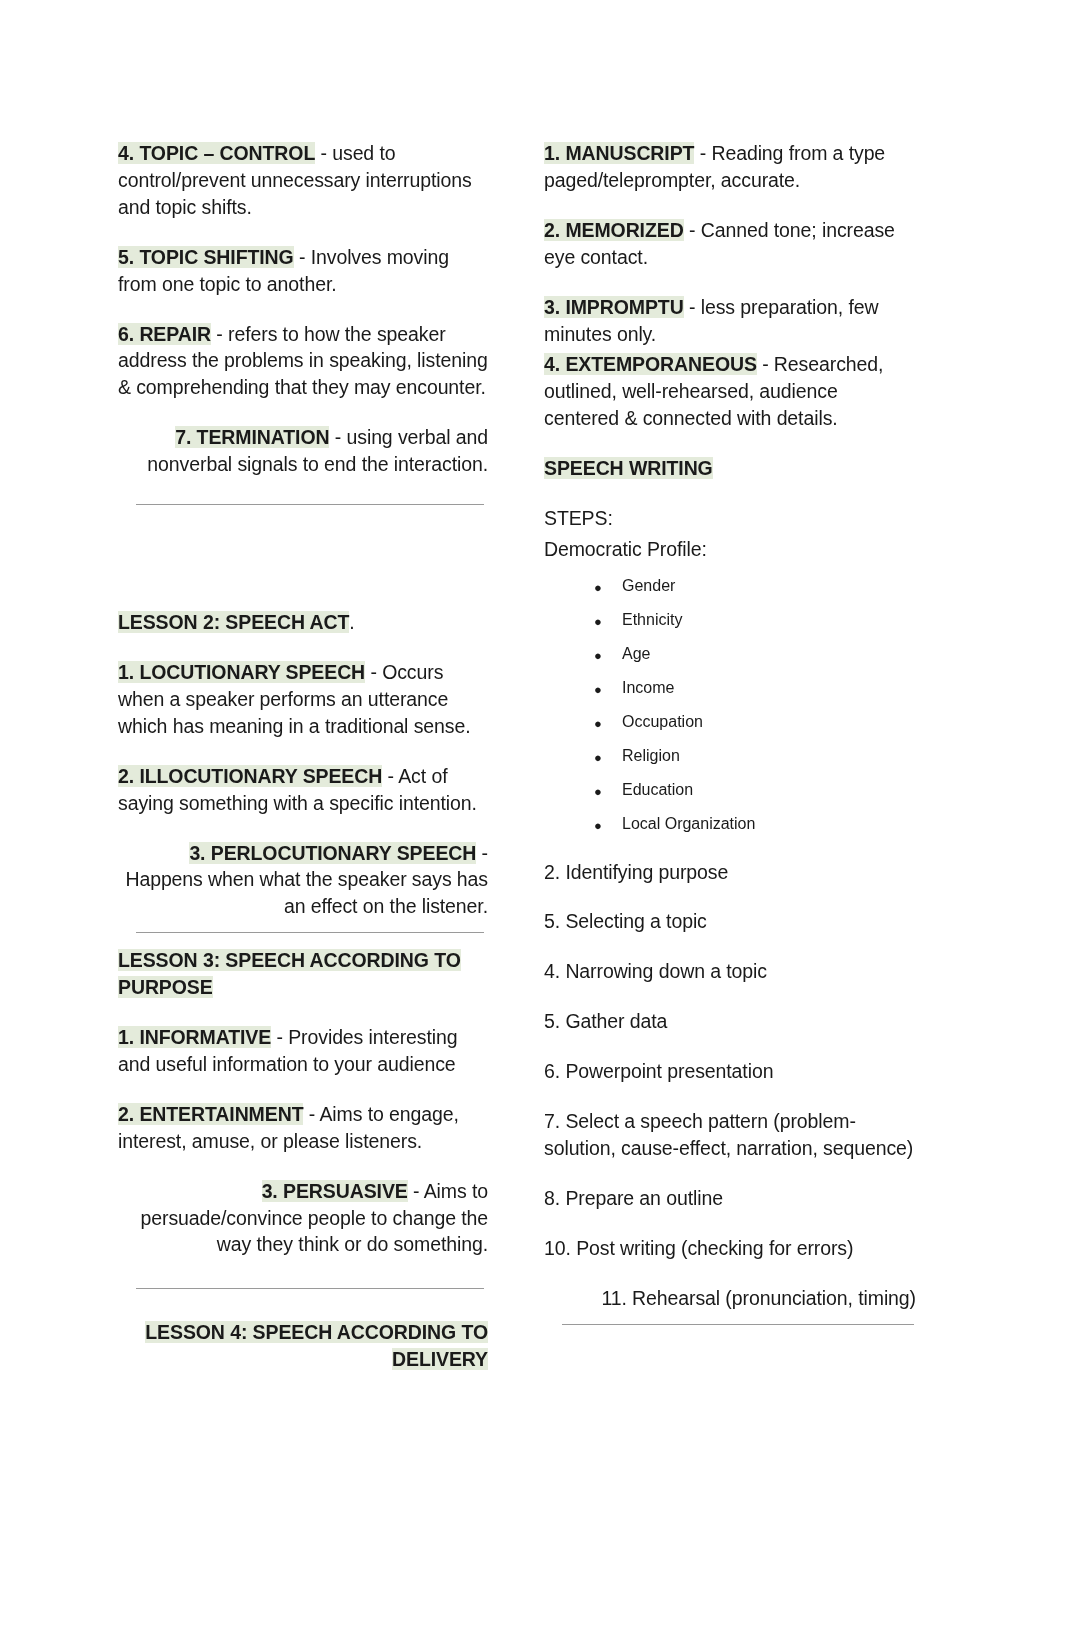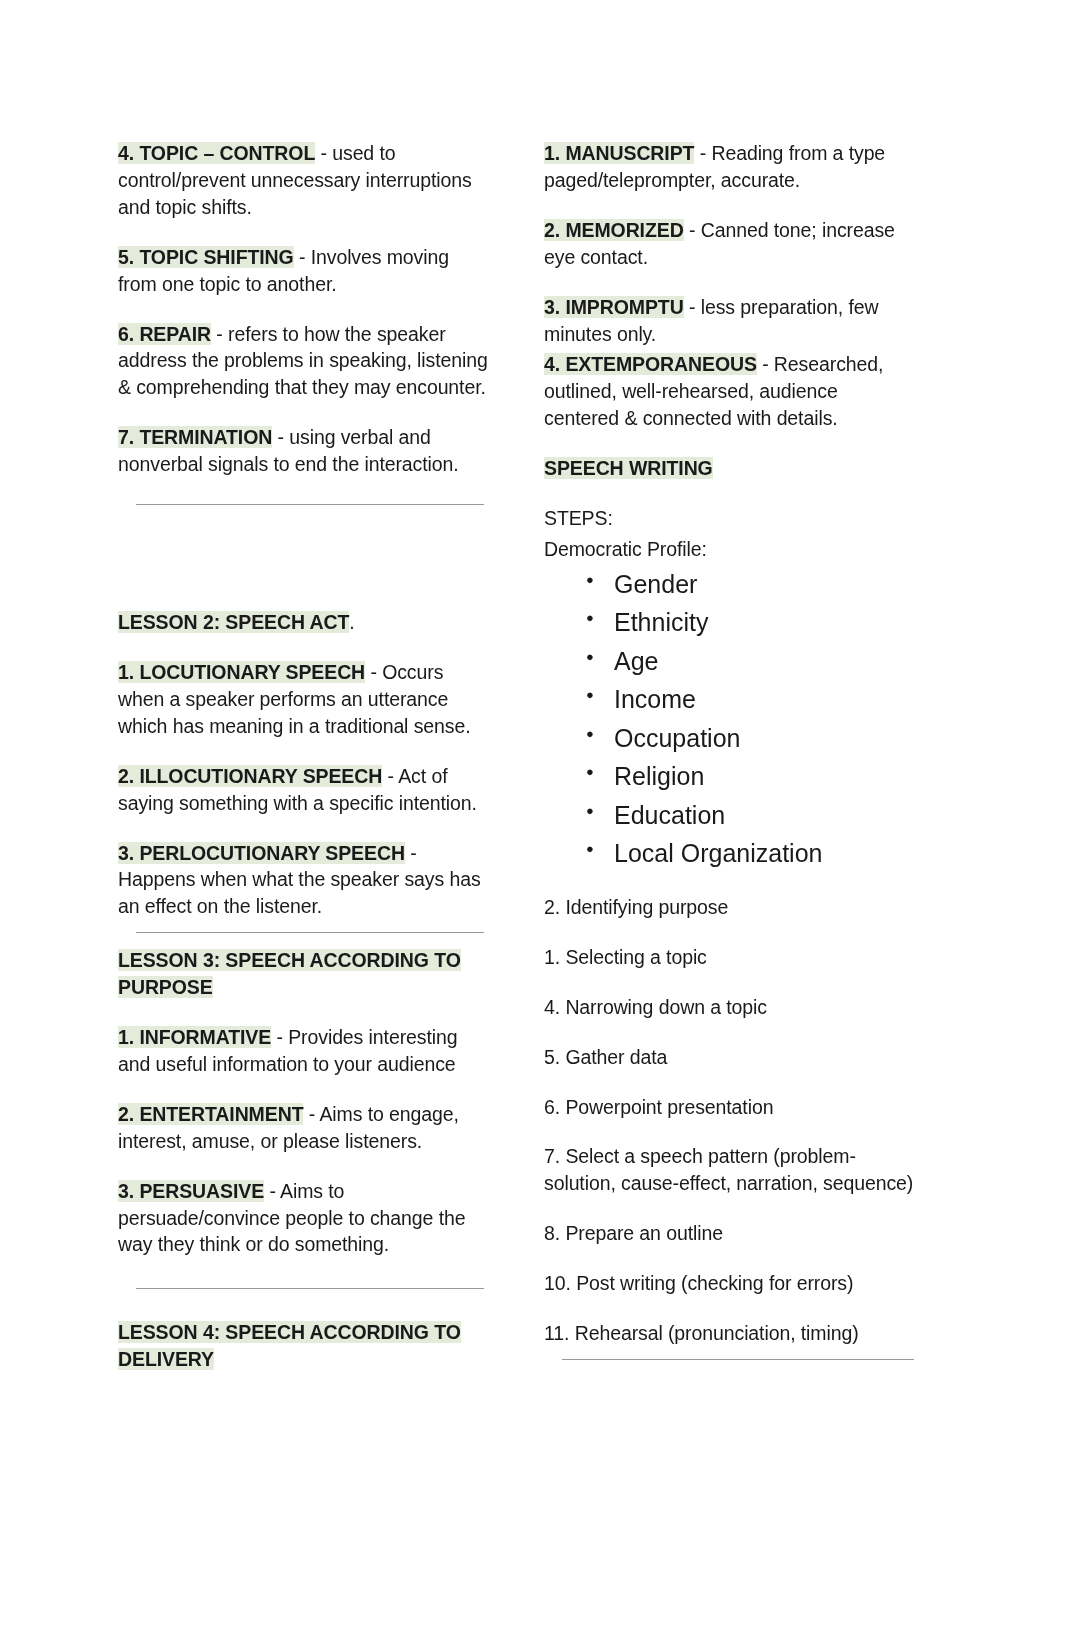--- a/index.html
+++ b/index.html
@@ -40,20 +40,21 @@
 
   p.block {
     margin: 0 0 23px 0;
     font-size: 19.5px;
     line-height: 1.38;
     letter-spacing: -0.1px;
   }
 
   p.tight {
     margin-bottom: 0;
+    text-align: right;
   }
 
   p.nogap {
     margin-bottom: 4px;
   }
 
   .hl {
     background-color: #e4ebdb;
     font-weight: bold;
     box-decoration-break: clone;
@@ -81,24 +82,24 @@
     margin-top: 30px;
     margin-bottom: 30px;
   }
 
   ul.bullets {
     margin: 0 0 23px 0;
     padding-left: 64px;
     list-style: none;
   }
   ul.bullets li {
-    font-size: 25px;
+    font-size: 16px;
     line-height: 1.38;
     position: relative;
-    margin: 4px;
+    margin: 12px;
     padding-left: 2px;
   }
   ul.bullets li::before {
     content: "\25CF";
     position: absolute;
     left: -26px;
     top: 0;
     font-size: 13px;
     line-height: 1.95;
     color: #1a1a1a;
@@ -172,21 +173,21 @@
         <li>Ethnicity</li>
         <li>Age</li>
         <li>Income</li>
         <li>Occupation</li>
         <li>Religion</li>
         <li>Education</li>
         <li>Local Organization</li>
       </ul>
 
       <p class="block">2. Identifying purpose</p>
-      <p class="block">1. Selecting a topic</p>
+      <p class="block">5. Selecting a topic</p>
       <p class="block">4. Narrowing down a topic</p>
       <p class="block">5. Gather data</p>
       <p class="block">6. Powerpoint presentation</p>
       <p class="block">7. Select a speech pattern (problem-solution, cause-effect, narration, sequence)</p>
       <p class="block">8. Prepare an outline</p>
       <p class="block">10. Post writing (checking for errors)</p>
       <p class="block tight">11. Rehearsal (pronunciation, timing)</p>
 
       <hr class="divider right-rule tight-top">
 

